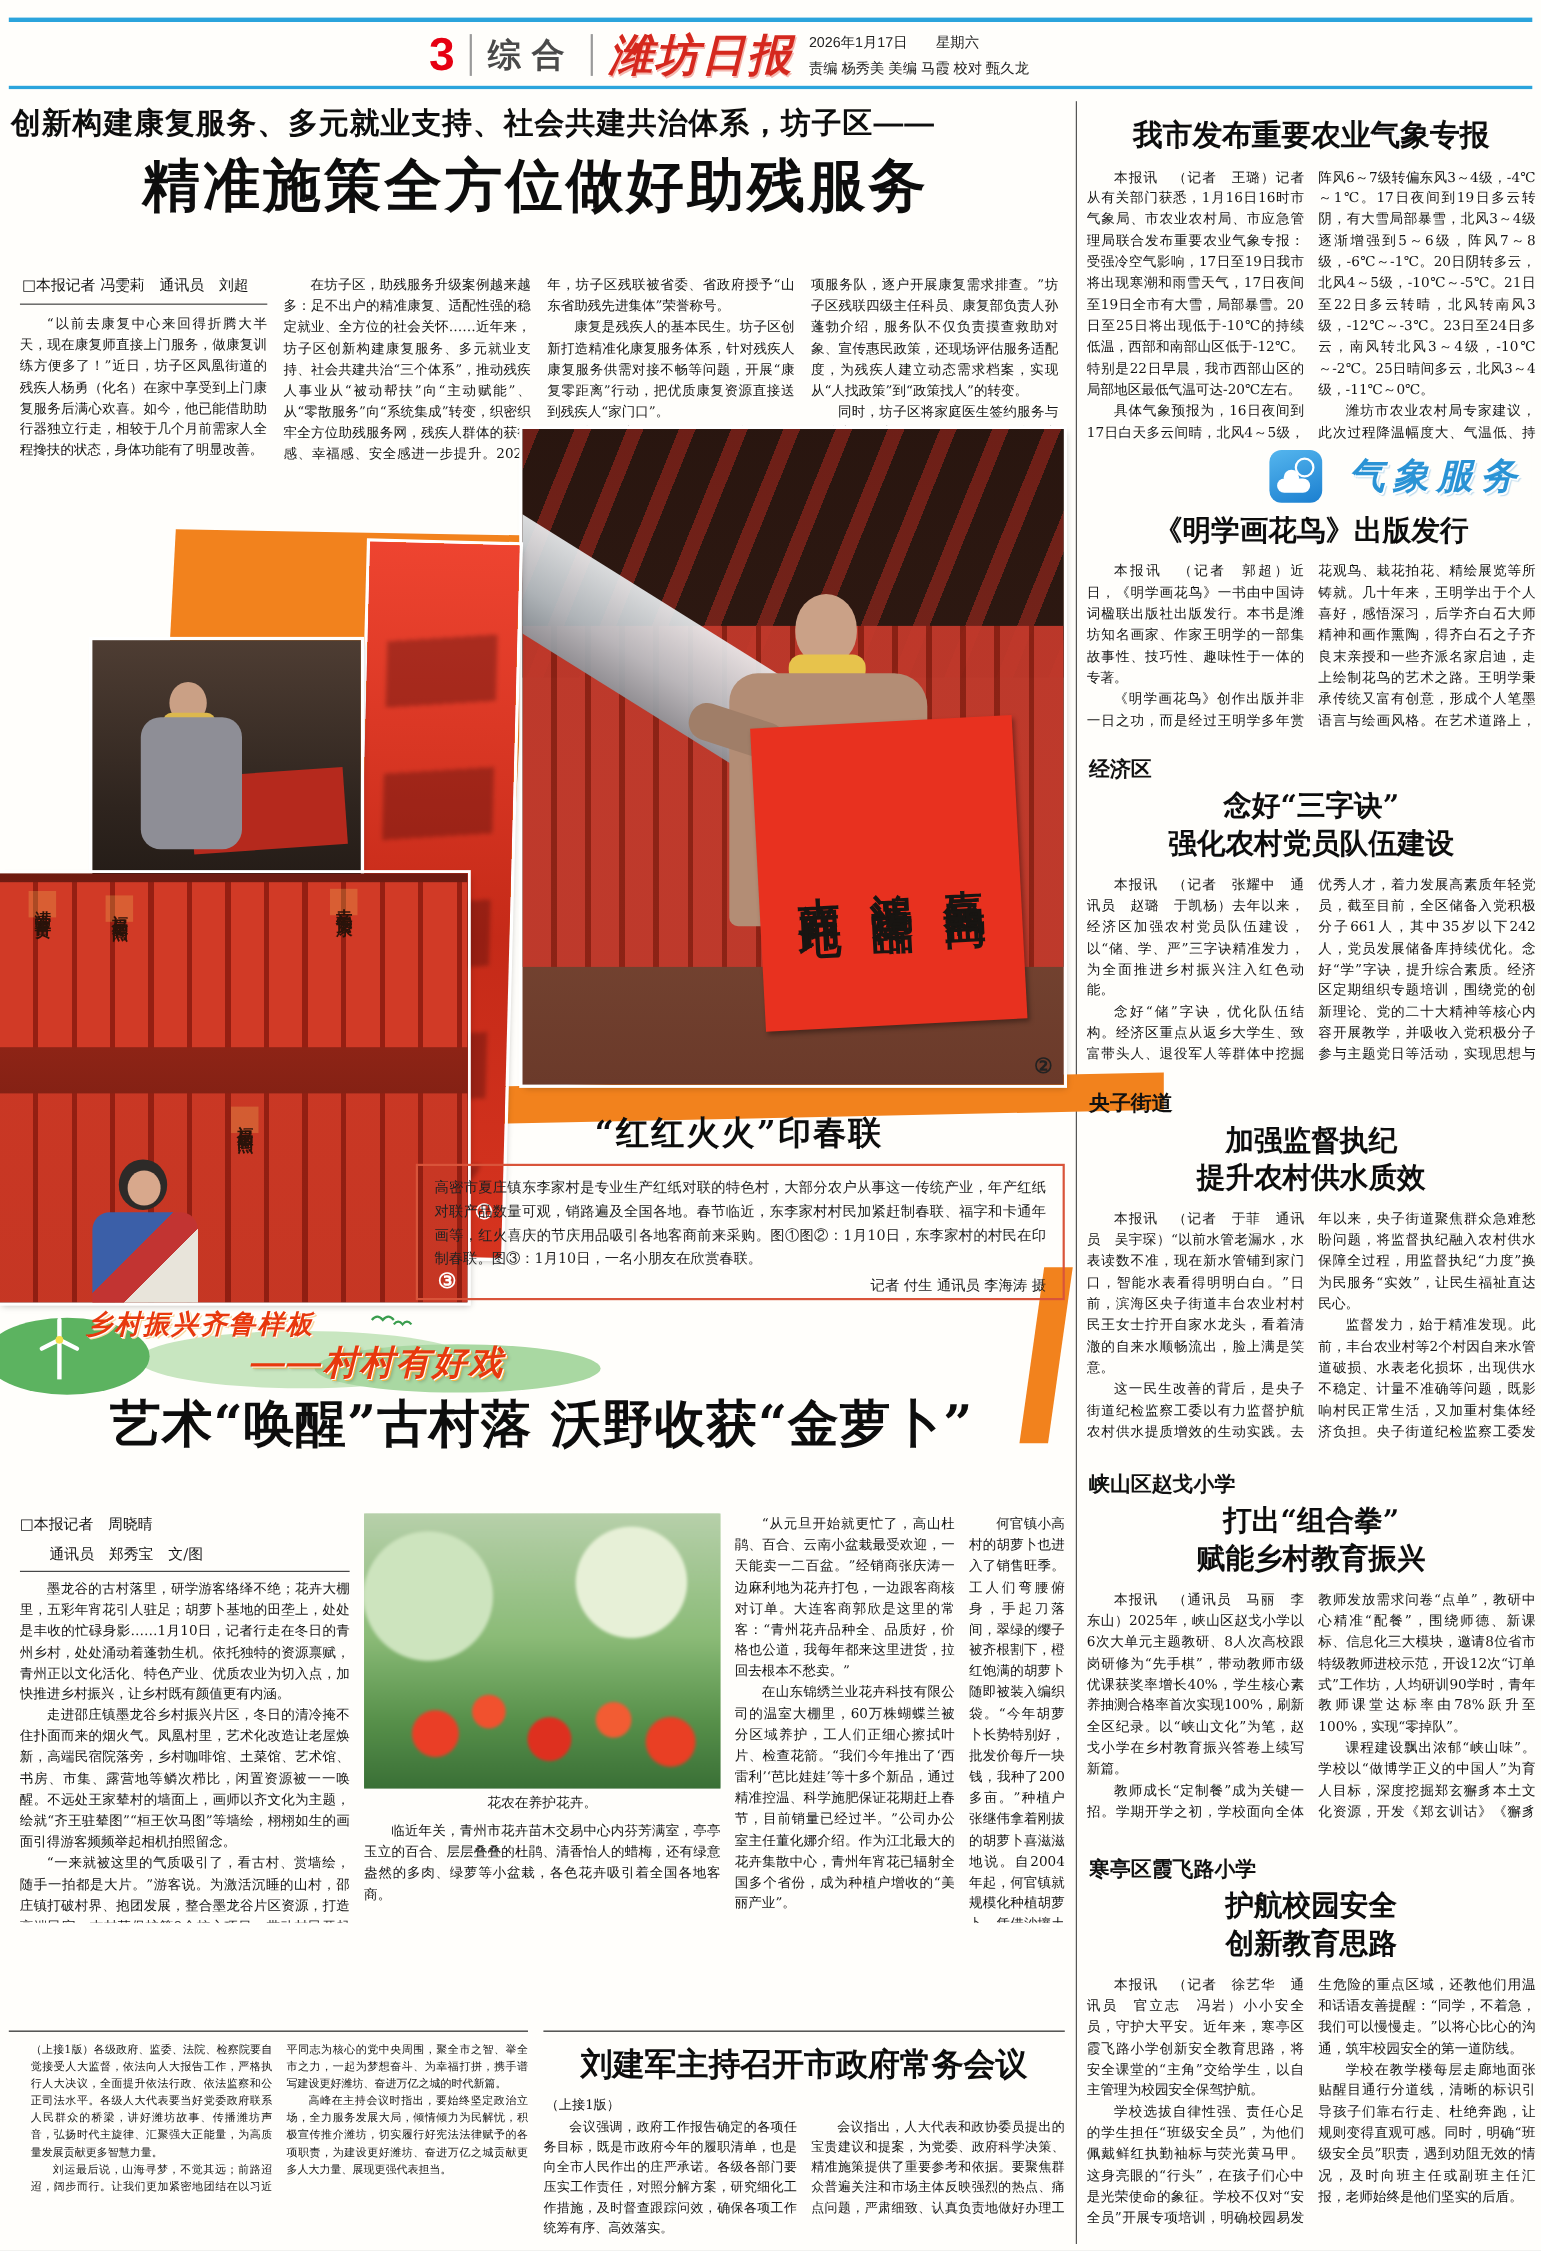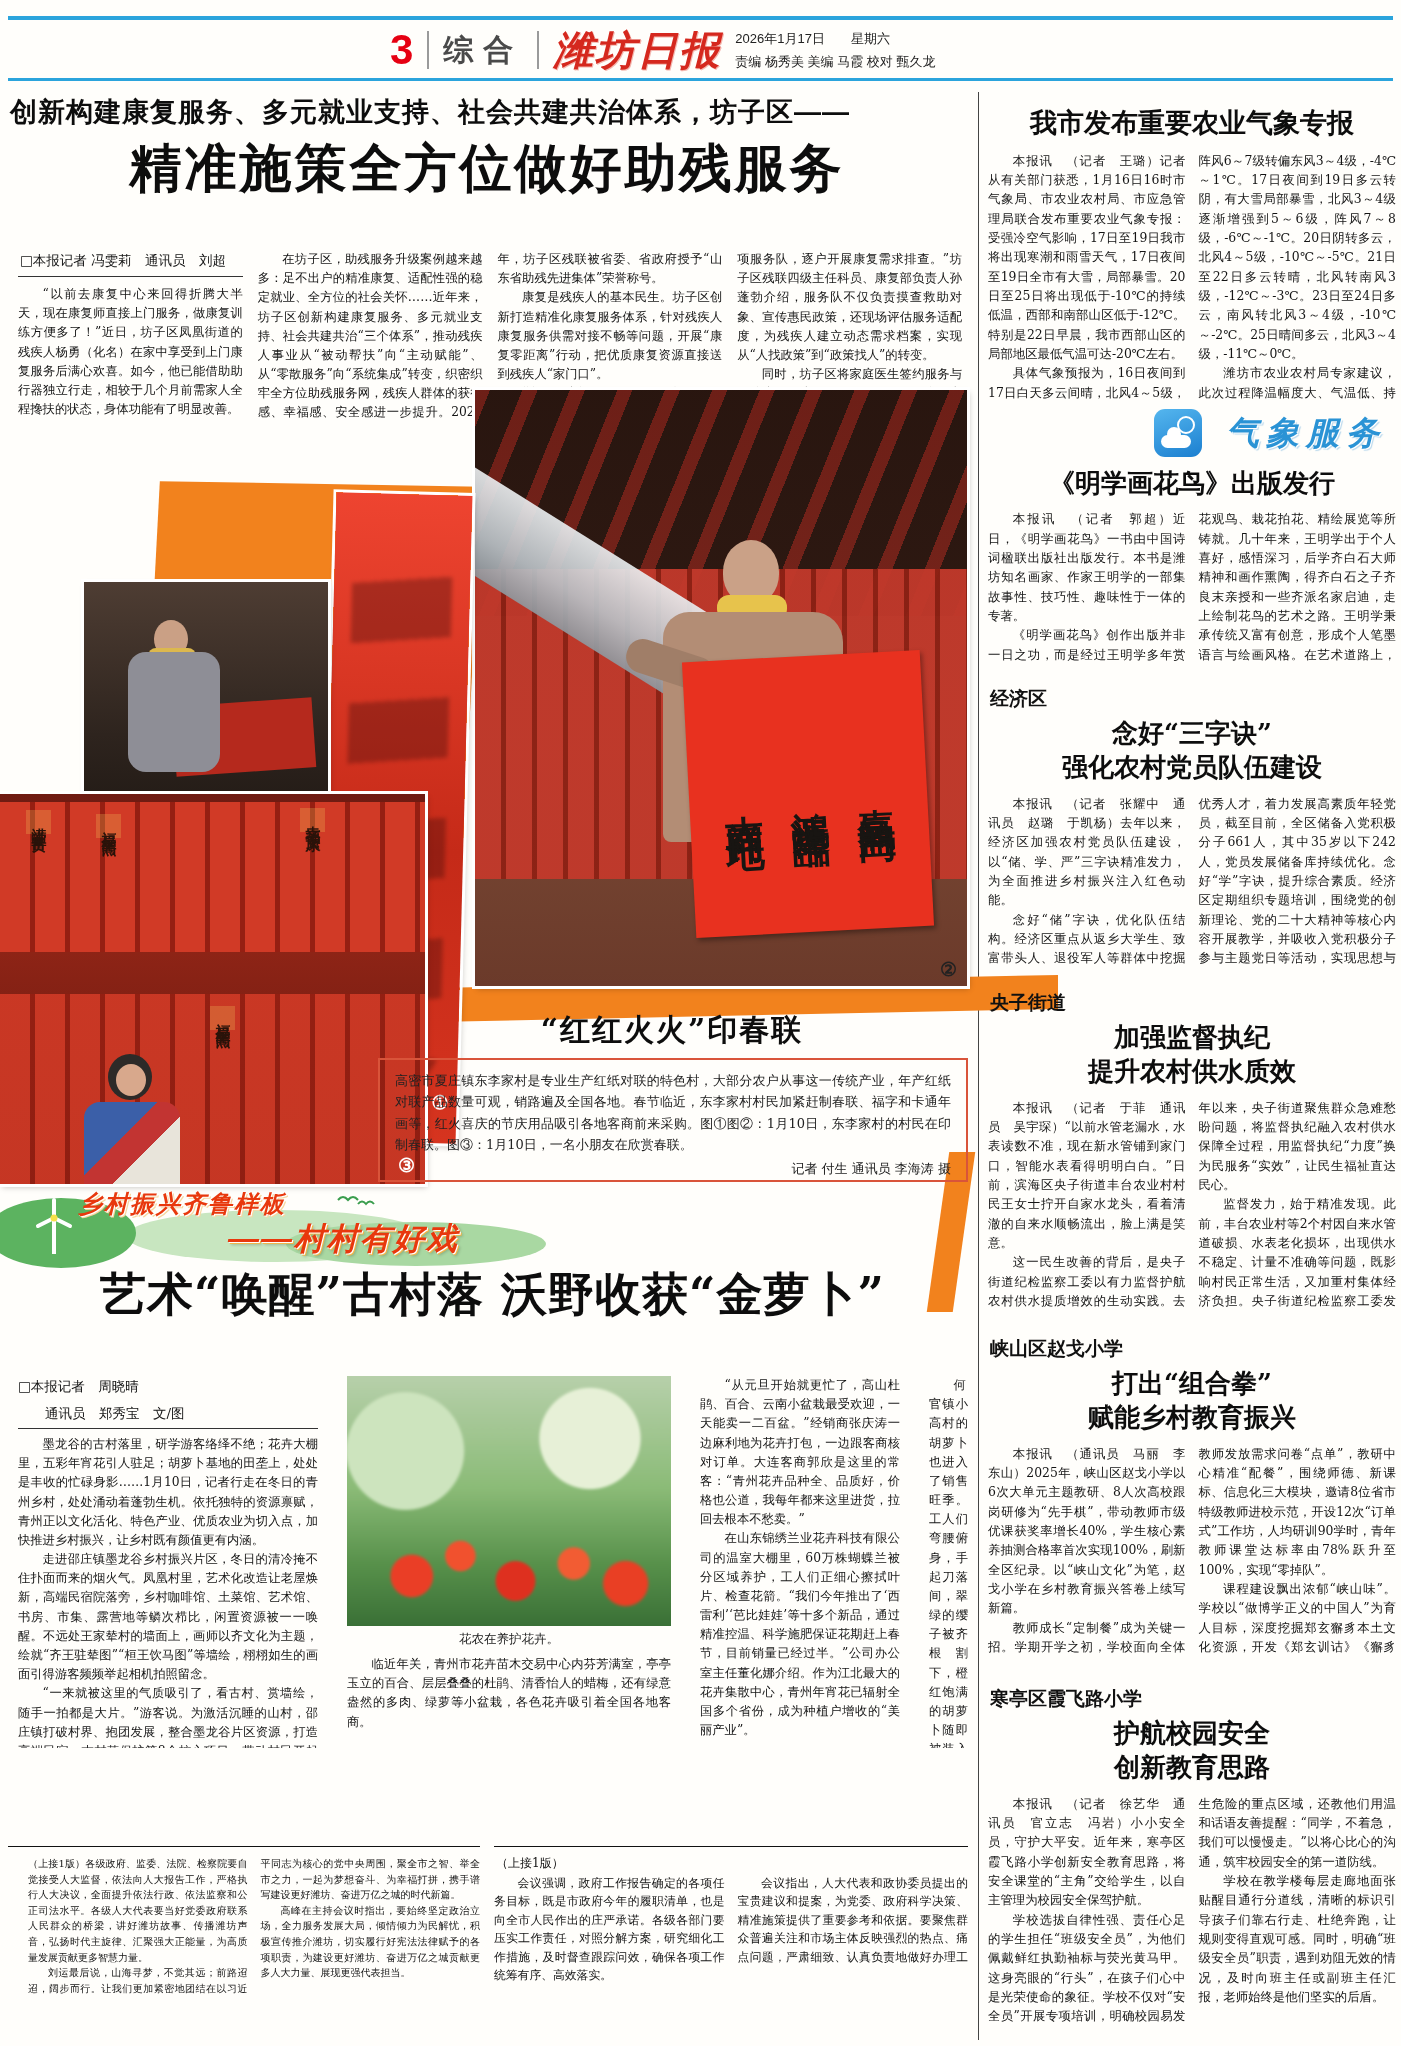--- a/index.html
+++ b/index.html
@@ -70,21 +70,21 @@
   .cap-txt{font-size:13px;line-height:1.65;text-align:justify;color:#222;}
   .cap-credit{font-size:13px;text-align:right;margin-top:4px;color:#222;}
   
   .banner{position:absolute;left:6px;top:1188px;width:472px;height:74px;}
   .hill{position:absolute;border-radius:50%;}
   .banner-t1{position:absolute;left:72px;top:0;font-family:"Liberation Sans",sans-serif;font-weight:900;font-style:italic;
       font-size:24px;color:#e8380d;letter-spacing:2px;text-shadow:1px 1px 0 #fff,2px 2px 0 #f6d7a0;}
   .banner-t2{position:absolute;left:222px;top:30px;font-family:"Liberation Sans",sans-serif;font-weight:900;font-style:italic;
       font-size:31px;color:#e8380d;letter-spacing:2px;text-shadow:1px 1px 0 #fff,2px 2px 0 #f0b64a,3px 3px 3px rgba(0,0,0,.2);}
   
-  .art2-wrap{position:absolute;left:18px;top:1376px;width:950px;height:372px;display:flex;gap:29px;}
+  .art2-wrap{position:absolute;left:18px;top:1376px;width:950px;height:372px;display:flex;gap:13px;}
   .a2col{overflow:hidden;}
   .byline2{font-size:13.5px;margin:0 0 6px 0;}
   .flower{width:100%;height:250px;position:relative;overflow:hidden;
       background:radial-gradient(circle at 20% 80%,#d8432e 0 6%,transparent 7%),
                  radial-gradient(circle at 35% 72%,#e05537 0 5%,transparent 6%),
                  radial-gradient(circle at 52% 82%,#cc3526 0 7%,transparent 8%),
                  radial-gradient(circle at 70% 75%,#e2603c 0 5%,transparent 6%),
                  radial-gradient(circle at 86% 83%,#d7432c 0 6%,transparent 7%),
                  radial-gradient(circle at 18% 30%,#cfe3c2 0 18%,transparent 19%),
                  radial-gradient(circle at 75% 25%,#e8f0da 0 16%,transparent 17%),
@@ -238,20 +238,21 @@
     </div>
   </div>
 
   <div class="bot-left">
     <div class="btxt cols2 noindent-first" style="height:178px;font-size:10px;margin-left:20px;">
       <span><p class="para">（上接1版）各级政府、监委、法院、检察院要自觉接受人大监督，依法向人大报告工作，严格执行人大决议，全面提升依法行政、依法监察和公正司法水平。各级人大代表要当好党委政府联系人民群众的桥梁，讲好潍坊故事、传播潍坊声音，弘扬时代主旋律、汇聚强大正能量，为高质量发展贡献更多智慧力量。</p><p class="para">刘运最后说，山海寻梦，不觉其远；前路迢迢，阔步而行。让我们更加紧密地团结在以习近平同志为核心的党中央周围，聚全市之智、举全市之力，一起为梦想奋斗、为幸福打拼，携手谱写建设更好潍坊、奋进万亿之城的时代新篇。</p><p class="para">高峰在主持会议时指出，要始终坚定政治立场，全力服务发展大局，倾情倾力为民解忧，积极宣传推介潍坊，切实履行好宪法法律赋予的各项职责，为建设更好潍坊、奋进万亿之城贡献更多人大力量、展现更强代表担当。</p></span>
     </div>
   </div>
 
   <div class="gov">
+    <div class="h-sans" style="font-size:29px;text-align:center;margin:4px 0 8px;">刘建军主持召开市政府常务会议</div>
     <div class="gov-note">（上接1版）</div>
     <div class="btxt cols2" style="height:128px;font-size:11.8px;">
       <span><p class="para">会议强调，政府工作报告确定的各项任务目标，既是市政府今年的履职清单，也是向全市人民作出的庄严承诺。各级各部门要压实工作责任，对照分解方案，研究细化工作措施，及时督查跟踪问效，确保各项工作统筹有序、高效落实。</p><p class="para">会议指出，人大代表和政协委员提出的宝贵建议和提案，为党委、政府科学决策、精准施策提供了重要参考和依据。要聚焦群众普遍关注和市场主体反映强烈的热点、痛点问题，严肃细致、认真负责地做好办理工作，坚决防止“重答复、轻落实”现象，积极推动办理结果公开，及时回应社会关切。</p></span>
     </div>
   </div>
 
   <div class="sb" style="top:94px;height:370px;">
     <div class="sb-h h-sans" style="font-size:27px;text-align:center;margin-top:12px;">我市发布重要农业气象专报</div>
     <div class="sb-body btxt cols2" style="height:268px;">
       <span><p class="para">本报讯　（记者　王璐）记者从有关部门获悉，1月16日16时市气象局、市农业农村局、市应急管理局联合发布重要农业气象专报：受强冷空气影响，17日至19日我市将出现寒潮和雨雪天气，17日夜间至19日全市有大雪，局部暴雪。20日至25日将出现低于-10℃的持续低温，西部和南部山区低于-12℃。特别是22日早晨，我市西部山区的局部地区最低气温可达-20℃左右。</p><p class="para">具体气象预报为，16日夜间到17日白天多云间晴，北风4～5级，阵风6～7级转偏东风3～4级，-4℃～1℃。17日夜间到19日多云转阴，有大雪局部暴雪，北风3～4级逐渐增强到5～6级，阵风7～8级，-6℃～-1℃。20日阴转多云，北风4～5级，-10℃～-5℃。21日至22日多云转晴，北风转南风3级，-12℃～-3℃。23日至24日多云，南风转北风3～4级，-10℃～-2℃。25日晴间多云，北风3～4级，-11℃～0℃。</p><p class="para">潍坊市农业农村局专家建议，此次过程降温幅度大、气温低、持续时间长，全市设施蔬菜要注意防范低温冷害，建议提前做好保温防冻措施，有条件的地区可适当采取人工增温、补光措施；建议雨雪天气来临前设施大棚提前加盖塑料布，防止保温材料吸水结冰，雨雪过后及时清洁棚膜，增加棚膜透光率；日光温室、塑料大棚等及时做好防风加固工作。</p></span>

